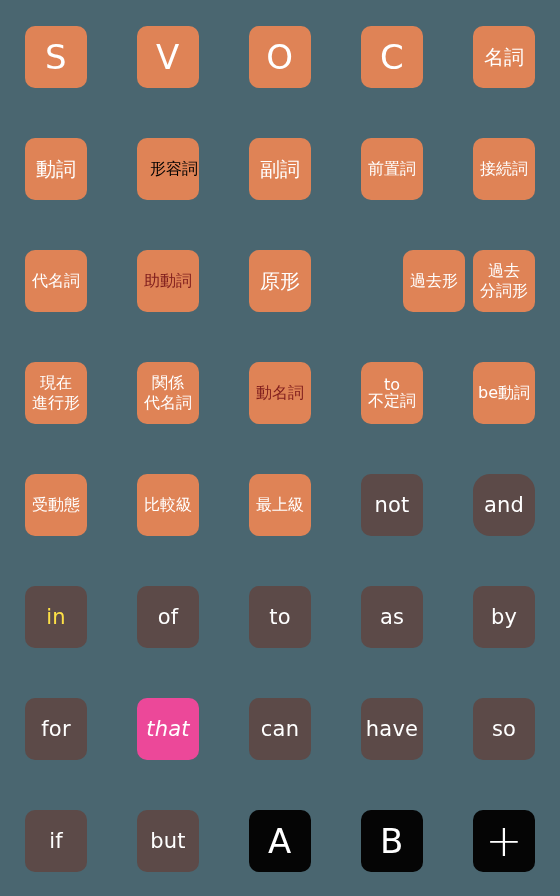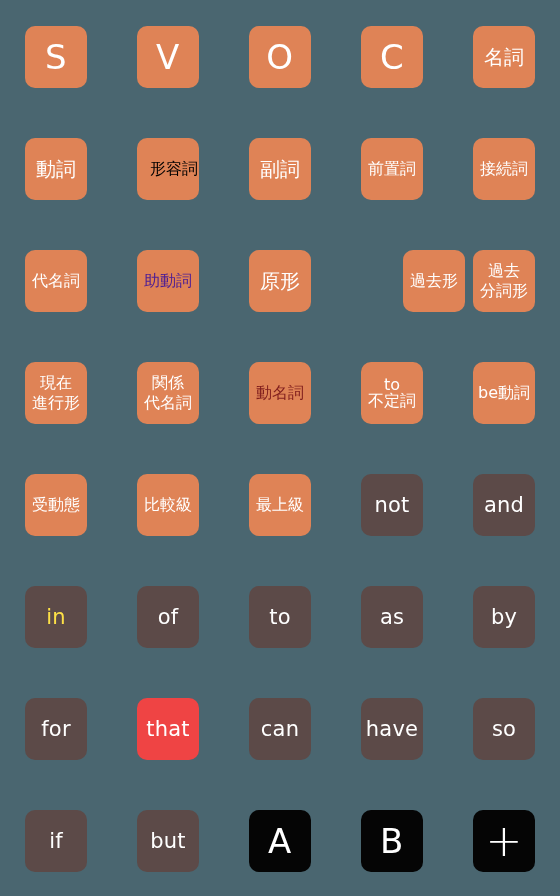--- a/index.html
+++ b/index.html
@@ -106,21 +106,21 @@
     </div>
     <div class="tile orange sz-ja3" style="background: rgb(223, 131, 86); color: rgb(255, 255, 255);">
       <span class="lbl">前置詞</span>
     </div>
     <div class="tile orange sz-ja3" style="background: rgb(223, 131, 86); color: rgb(255, 255, 255);">
       <span class="lbl">接続詞</span>
     </div>
     <div class="tile orange sz-ja3" style="background: rgb(223, 131, 86); color: rgb(255, 255, 255);">
       <span class="lbl">代名詞</span>
     </div>
-    <div class="tile orange sz-ja3" style="background: rgb(223, 131, 86); color: #4c1d95;">
+    <div class="tile orange sz-ja3" style="background: rgb(223, 131, 86); color: #7f1d1d;">
       <span class="lbl">助動詞</span>
     </div>
     <div class="tile orange sz-ja2" style="background: rgb(223, 131, 86); color: rgb(255, 255, 255);">
       <span class="lbl">原形</span>
     </div>
     <div class="tile orange sz-ja3" style="background: rgb(223, 131, 86); color: rgb(255, 255, 255); margin-left: 42px;">
       <span class="lbl">過去形</span>
     </div>
     <div class="tile orange sz-stack" style="background: rgb(223, 131, 86); color: rgb(255, 255, 255);">
       <span class="lbl">過去</span>
@@ -149,42 +149,42 @@
     </div>
     <div class="tile orange sz-ja3" style="background: rgb(223, 131, 86); color: rgb(255, 255, 255);">
       <span class="lbl">比較級</span>
     </div>
     <div class="tile orange sz-ja3" style="background: rgb(223, 131, 86); color: rgb(255, 255, 255);">
       <span class="lbl">最上級</span>
     </div>
     <div class="tile brown sz-lat" style="background: rgb(92, 74, 72); color: rgb(255, 255, 255);">
       <span class="lbl">not</span>
     </div>
-    <div class="tile brown sz-lat" style="background: rgb(92, 74, 72); color: rgb(255, 255, 255);">
+    <div class="tile brown sz-lat" style="background: rgb(92, 74, 72); color: rgb(255, 255, 255); border-radius: 17px;">
       <span class="lbl">and</span>
     </div>
     <div class="tile brown sz-lat" style="background: rgb(92, 74, 72); color: #fde047;">
       <span class="lbl">in</span>
     </div>
     <div class="tile brown sz-lat" style="background: rgb(92, 74, 72); color: rgb(255, 255, 255);">
       <span class="lbl">of</span>
     </div>
     <div class="tile brown sz-lat" style="background: rgb(92, 74, 72); color: rgb(255, 255, 255);">
       <span class="lbl">to</span>
     </div>
     <div class="tile brown sz-lat" style="background: rgb(92, 74, 72); color: rgb(255, 255, 255);">
       <span class="lbl">as</span>
     </div>
     <div class="tile brown sz-lat" style="background: rgb(92, 74, 72); color: rgb(255, 255, 255); text-align: center;">
       <span class="lbl">by</span>
     </div>
     <div class="tile brown sz-lat" style="background: rgb(92, 74, 72); color: rgb(255, 255, 255);">
       <span class="lbl">for</span>
     </div>
-    <div class="tile brown sz-lat" style="background: #ef4444; color: rgb(255, 255, 255);">
+    <div class="tile brown sz-lat" style="background: #ec4899; color: rgb(255, 255, 255); font-style: italic;">
       <span class="lbl">that</span>
     </div>
     <div class="tile brown sz-lat" style="background: rgb(92, 74, 72); color: rgb(255, 255, 255);">
       <span class="lbl">can</span>
     </div>
     <div class="tile brown sz-lat" style="background: rgb(92, 74, 72); color: rgb(255, 255, 255);">
       <span class="lbl">have</span>
     </div>
     <div class="tile brown sz-lat" style="background: rgb(92, 74, 72); color: rgb(255, 255, 255);">
       <span class="lbl">so</span>

